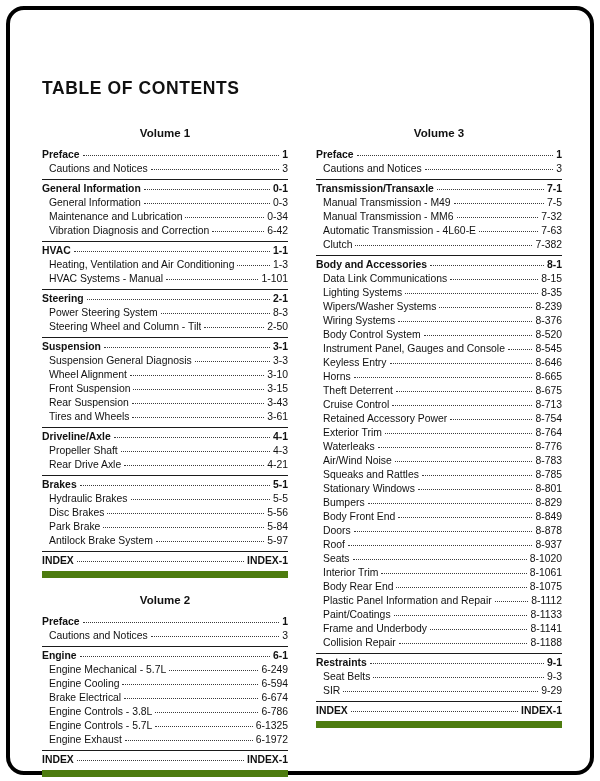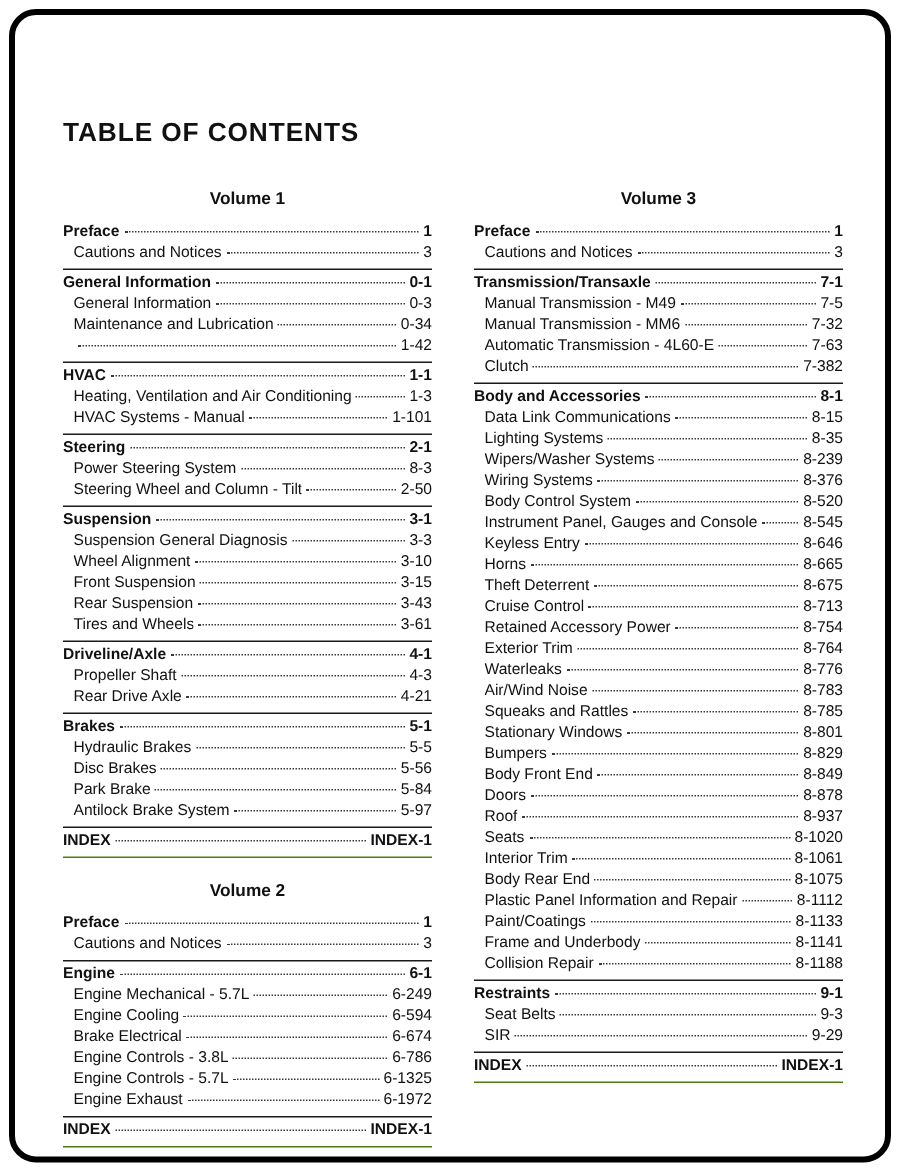--- a/index.html
+++ b/index.html
@@ -30,21 +30,21 @@
   }
   .columns { display: flex; gap: 28px; }
   .column { flex: 1; min-width: 0; }
   .volume-heading {
     text-align: center;
     font-weight: bold;
     font-size: 11.5px;
     margin: 4px 0 7px;
   }
   .volume + .volume .volume-heading { margin-top: 16px; }
-  .sections { border-bottom: 1px solid #4d7c0f; }
+  .sections { border-bottom: 7px solid #4d7c0f; }
   .section { padding: 2px 0 3px; }
   .section + .section { border-top: 1px solid #1a1a1a; }
   .row {
     display: flex;
     align-items: baseline;
     font-size: 10.4px;
     line-height: 14px;
     white-space: nowrap;
   }
   .row.main { font-weight: bold; }
@@ -91,22 +91,23 @@
                 <span class="label">General Information</span>
                 <span class="leader"></span>
                 <span class="pagenum">0-3</span>
               </div>
               <div class="row sub">
                 <span class="label">Maintenance and Lubrication</span>
                 <span class="leader"></span>
                 <span class="pagenum">0-34</span>
               </div>
               <div class="row sub">
-                <span class="leader"></span>
-                <span class="pagenum">1-42</span>
+                <span class="label">Vibration Diagnosis and Correction</span>
+                <span class="leader"></span>
+                <span class="pagenum">6-42</span>
               </div>
             </div>
             <div class="section">
               <div class="row main">
                 <span class="label">HVAC</span>
                 <span class="leader"></span>
                 <span class="pagenum">1-1</span>
               </div>
               <div class="row sub">
                 <span class="label">Heating, Ventilation and Air Conditioning</span>

